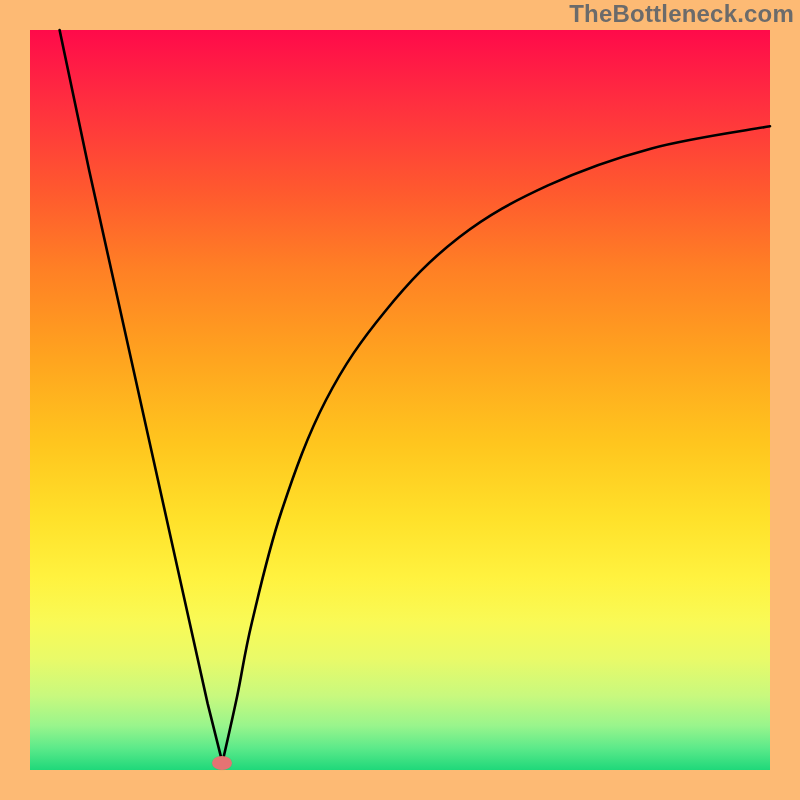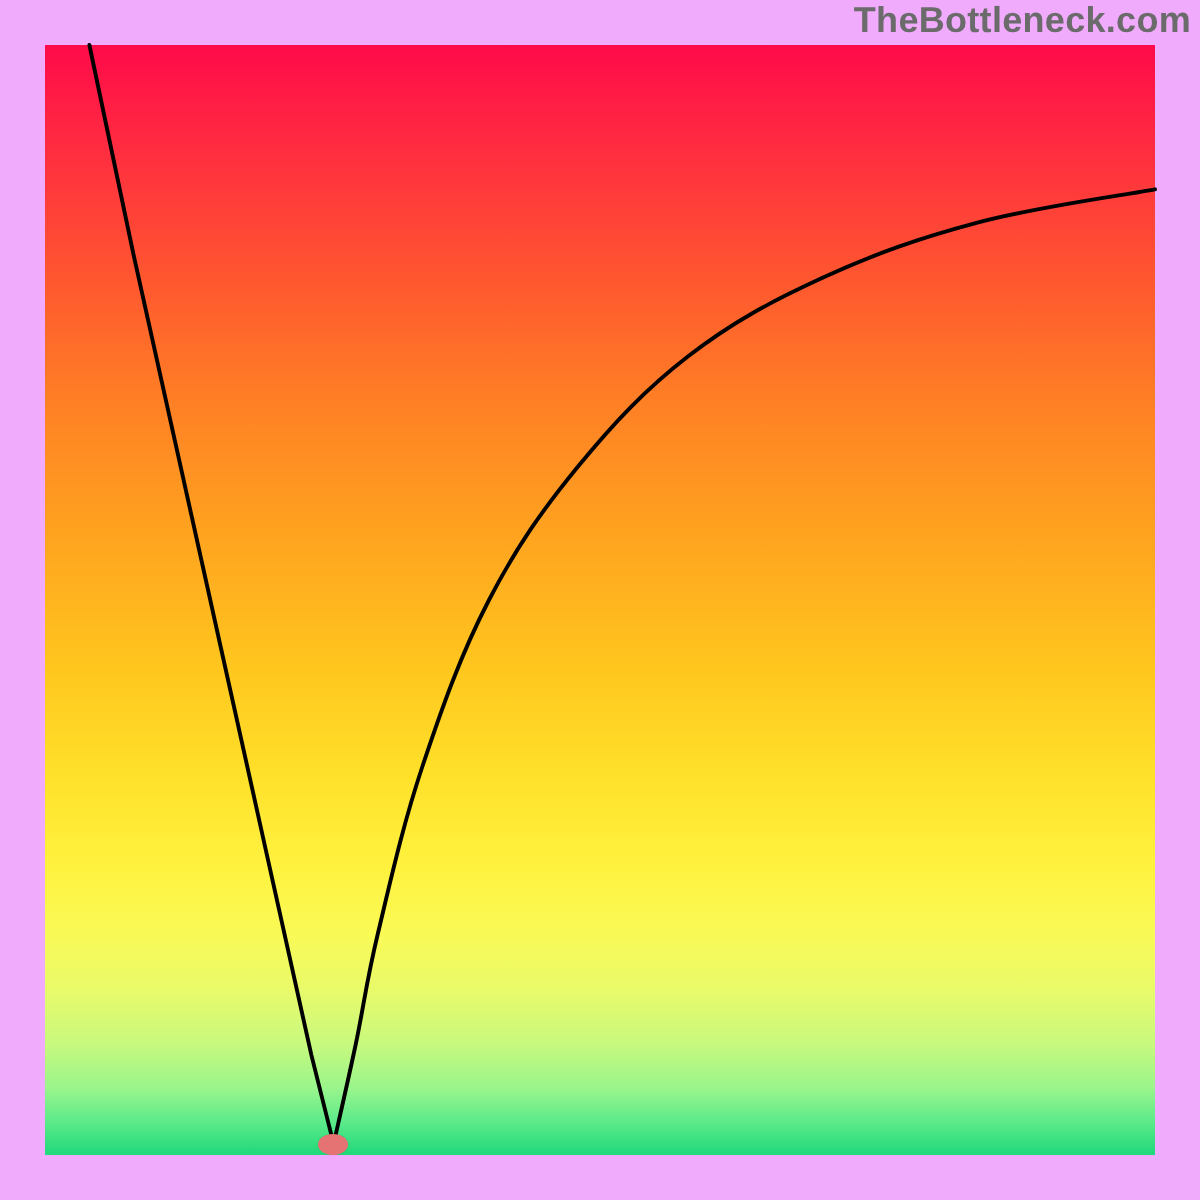--- a/index.html
+++ b/index.html
@@ -1,21 +1,21 @@
 <!DOCTYPE html>
 <html><head>
 <meta charset="utf-8">
 <style>
   * { margin: 0; padding: 0; box-sizing: border-box; }
   html, body { width: 800px; height: 800px; overflow: hidden; background: #000; }
   .frame {
     position: relative;
     width: 800px;
     height: 800px;
-    background: #f0abfc;
+    background: #fdba74;
   }
   .plot-area {
     position: absolute;
     left: 30px;
     top: 30px;
     width: 740px;
     height: 740px;
     background: linear-gradient(to bottom,
       #ff0a4a 0%,
       #ff2f3f 10%,

